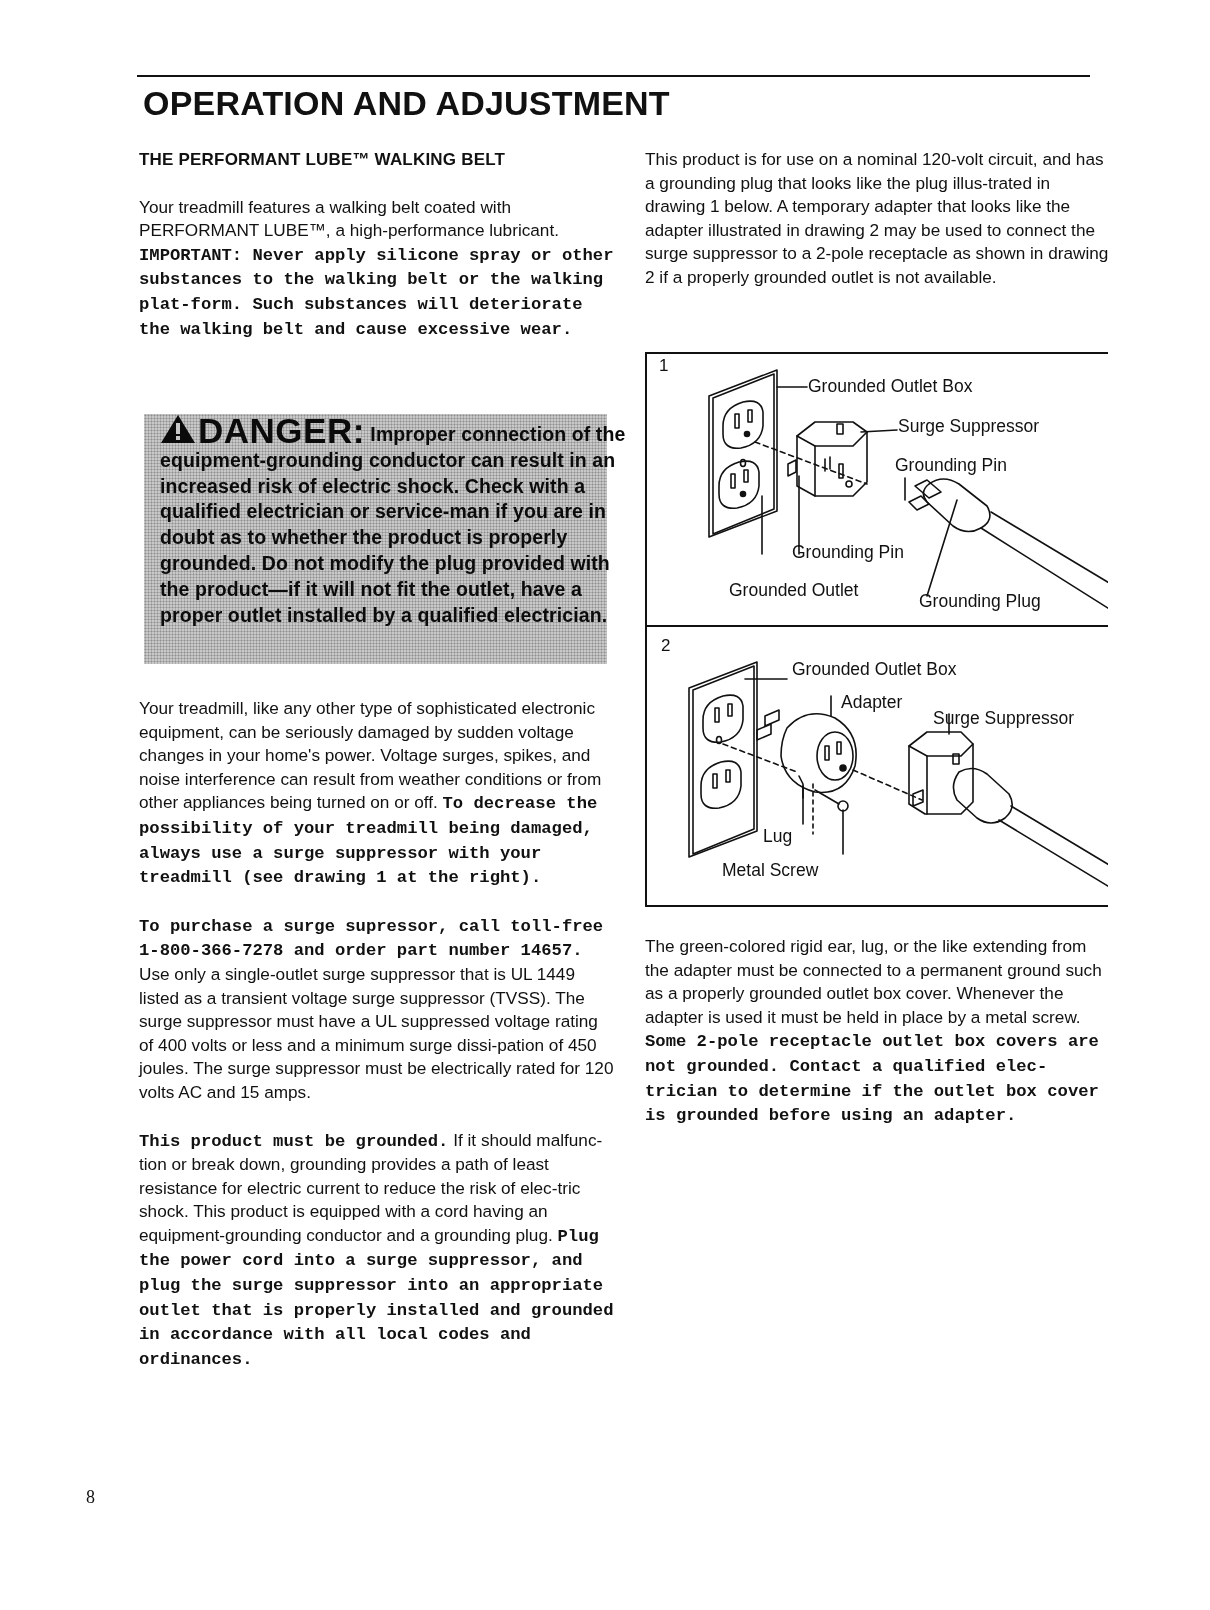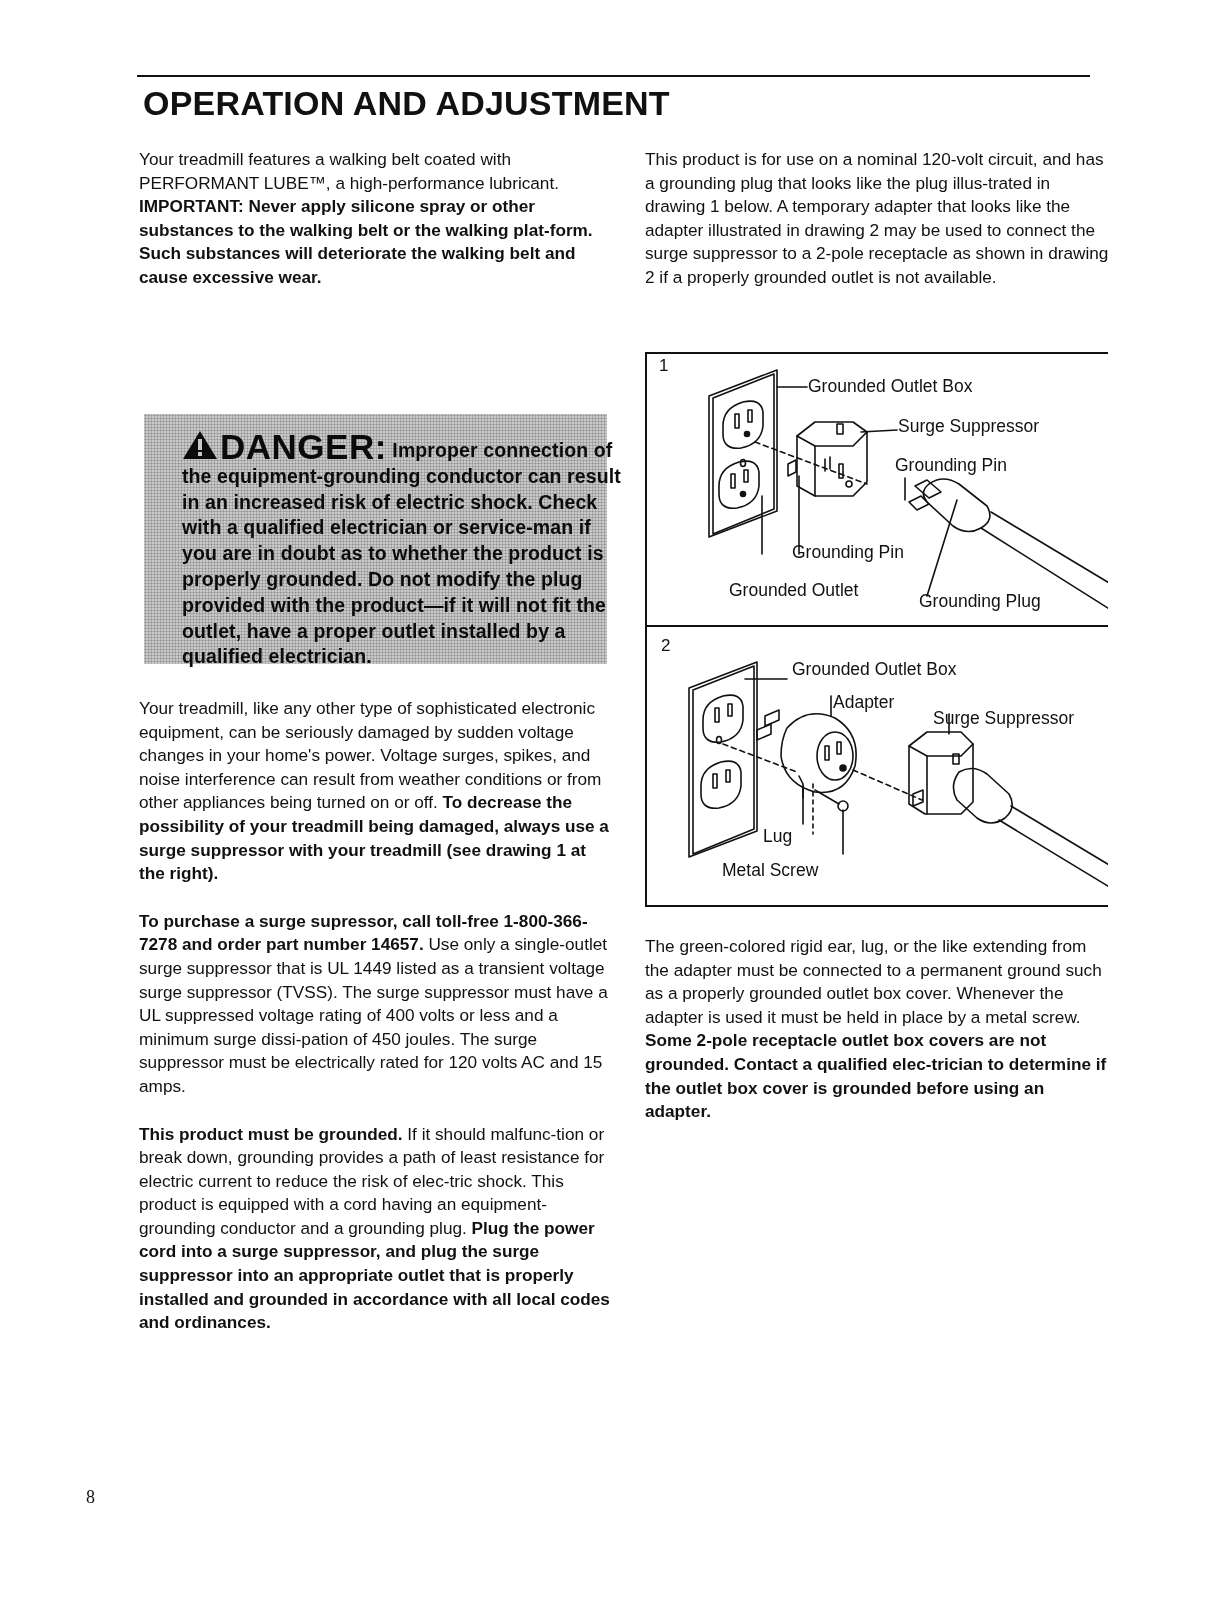--- a/index.html
+++ b/index.html
@@ -4,45 +4,46 @@
 <style>
   html, body { margin: 0; padding: 0; background: #ffffff; }
   body { width: 1210px; height: 1610px; position: relative; overflow: hidden; color: #111; font-family: "Liberation Sans", sans-serif; }
   .rule-top { position: absolute; left: 137px; top: 75px; width: 953px; height: 2px; background: #111; }
   .page-title { position: absolute; left: 139px; top: 80px; font-size: 34px; font-weight: bold; letter-spacing: 0.2px; margin: 4px; }
   .col { position: absolute; font-size: 17.2px; line-height: 23.6px; }
   .col-left { left: 139px; top: 148px; width: 478px; }
   .col-right { left: 645px; top: 148px; width: 470px; }
   .heading { font-weight: bold; font-size: 17px; margin: 0 0 24px 0; letter-spacing: 0.2px; }
   p { margin: 0 3px 24px 0; }
-  b { font-weight: bold; }
+  b { font-weight: bold; font-family: Liberation Mono, monospace; }
 
   .danger-box { position: absolute; left: 144px; top: 414px; width: 463px; height: 250px;
     background-color: #c8c8c8;
     background-image: radial-gradient(#8f8f8f 0.9px, transparent 1.1px);
     background-size: 3px 3px; }
-  .danger-text { position: absolute; left: 16px; top: 16px; width: 440px; font-weight: bold; font-size: 19.5px; line-height: 25.8px; color: #0b0b0b; letter-spacing: 0.1px; padding-left: 22px; }
+  .danger-text { position: absolute; left: 16px; top: 0; width: 484px; font-weight: bold; font-size: 19.5px; line-height: 25.8px; color: #0b0b0b; letter-spacing: 0.1px; }
   .danger-label { font-size: 35px; letter-spacing: 0.5px; vertical-align: -2px; }
   .warn-icon { display: inline-block; width: 36px; height: 30px; vertical-align: -3px; margin-right: 2px; }
 
   .figure { position: absolute; left: 645px; top: 352px; width: 461px; height: 551px; border: 2px solid #111; border-right: none; background: #fff; }
   .fig-divider { position: absolute; left: 0; top: 271px; width: 461px; height: 2px; background: #111; }
   .fig-num { position: absolute; font-size: 17px; }
   .fig-label { position: absolute; font-size: 17.5px; white-space: nowrap; }
   .fig-svg { position: absolute; left: 0; top: 0; }
 
   .page-number { position: absolute; left: 86px; top: 1487px; font-family: "Liberation Serif", serif; font-size: 18px; }
 </style>
 </head>
 <body>
 
 <div class="rule-top"></div>
 <h1 class="page-title">OPERATION AND ADJUSTMENT</h1>
 
 <div class="col col-left">
+  <div class="heading">THE PERFORMANT LUBE™ WALKING BELT</div>
   <p><span>Your treadmill features a walking belt coated with PERFORMANT LUBE™, a high-performance lubricant. </span><b>IMPORTANT: Never apply silicone spray or other substances to the walking belt or the walking plat-form. Such substances will deteriorate the walking belt and cause excessive wear.</b></p>
 </div>
 
 <div class="danger-box">
   <div class="danger-text">
     <svg class="warn-icon" viewBox="0 0 36 30">
       <polygon points="18,1 35,29 1,29" fill="#0b0b0b"></polygon>
       <rect x="16" y="9" width="4" height="11" fill="#c8c8c8"></rect>
       <rect x="16" y="22" width="4" height="4" fill="#c8c8c8"></rect>
     </svg><span class="danger-label">DANGER:</span>
@@ -158,21 +159,21 @@
   <div class="fig-label" style="left: 251px; top: 62px;">Surge Suppressor</div>
   <div class="fig-label" style="left: 248px; top: 101px;">Grounding Pin</div>
   <div class="fig-label" style="left: 145px; top: 188px;">Grounding Pin</div>
   <div class="fig-label" style="left: 82px; top: 226px;">Grounded Outlet</div>
   <div class="fig-label" style="left: 272px; top: 237px;">Grounding Plug</div>
 
   <div class="fig-divider"></div>
 
   <div class="fig-num" style="left: 14px; top: 282px;">2</div>
   <div class="fig-label" style="left: 145px; top: 305px;">Grounded Outlet Box</div>
-  <div class="fig-label" style="left: 186px; top: 338px;">Adapter</div>
+  <div class="fig-label" style="left: 194px; top: 338px;">Adapter</div>
   <div class="fig-label" style="left: 286px; top: 354px;">Surge Suppressor</div>
   <div class="fig-label" style="left: 116px; top: 472px;">Lug</div>
   <div class="fig-label" style="left: 75px; top: 506px;">Metal Screw</div>
 </div>
 
 <div class="col col-right" style="top: 935px;">
   <p><span>The green-colored rigid ear, lug, or the like extending from the adapter must be connected to a permanent ground such as a properly grounded outlet box cover. Whenever the adapter is used it must be held in place by a metal screw. </span><b>Some 2-pole receptacle outlet box covers are not grounded. Contact a qualified elec-trician to determine if the outlet box cover is grounded before using an adapter.</b></p>
 </div>
 
 <div class="page-number">8</div>

